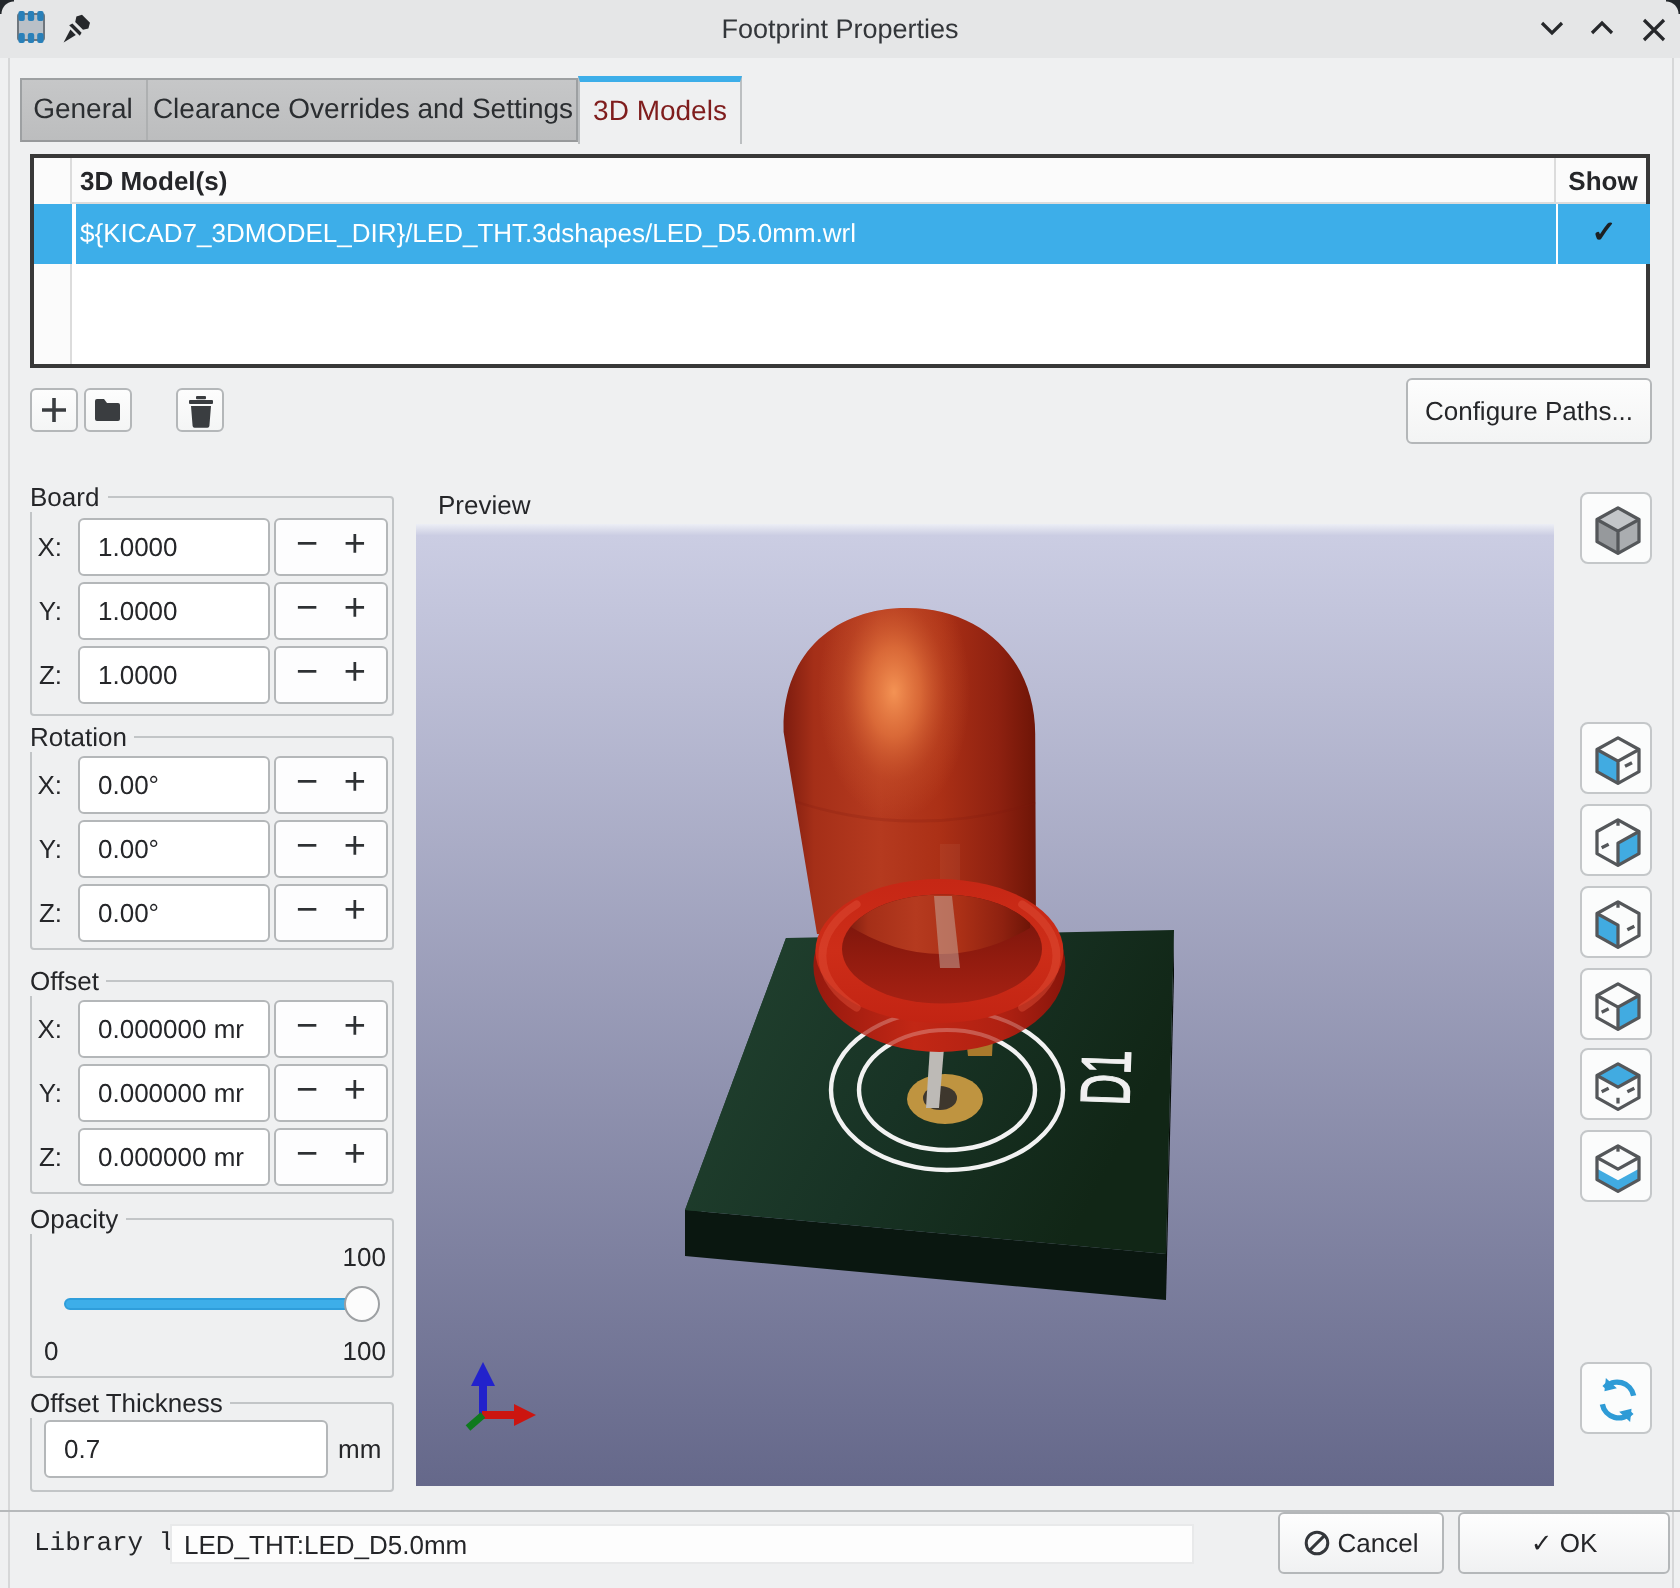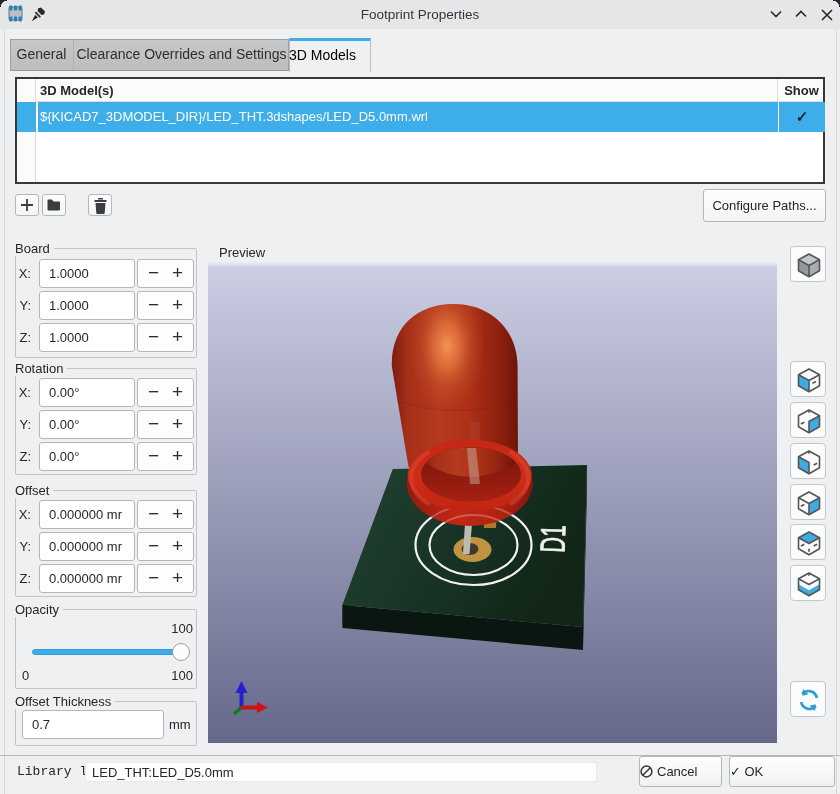--- a/index.html
+++ b/index.html
@@ -15,21 +15,21 @@
 #cornR { right:0; background:radial-gradient(circle at 0px 7px, rgba(0,0,0,0) 6px, #23272b 6.5px); }
 
 
 .vline { width:1px; background:#d6d7d8; top:29px; height:765px; }
 
 
 #tabsInactive { left:10px; top:39px; width:279px; height:32px; background:linear-gradient(#c6c7c8,#bcbdbe); border:1px solid #9da0a2; border-bottom:1px solid #97999b; }
 .tabLbl { top:39px; height:32px; line-height:31px; font-size:14px; color:#2b2e31; text-align:center; }
 #tabDiv { left:73px; top:40px; width:1px; height:30px; background:#aeb0b1; }
 #tabActive { left:289px; top:38px; width:82px; height:34px; background:#eff0f1; border:1px solid #bcbfc1; border-bottom:none; border-top:3px solid #3daee9; }
-#tabActiveLbl { left:289px; top:41px; width:82px; height:31px; line-height:29px; font-size:14px; color:#000000; }
+#tabActiveLbl { left:289px; top:41px; width:82px; height:31px; line-height:29px; font-size:14px; text-align:center; color:#7f1d1d; }
 
 
 #grid { left:15px; top:77px; width:810px; height:107px; background:#fff; border:2px solid #383838; }
 #gridHead { left:17px; top:79px; width:806px; height:23px; background:#fbfbfb; border-bottom:1px solid #dcdcdc; }
 #numCol { left:17px; top:79px; width:19px; height:103px; background:#fbfbfb; border-right:1px solid #dcdcdc; }
 #headDiv { left:777px; top:79px; width:1px; height:23px; background:#dcdcdc; }
 #hdr1 { left:40px; top:79px; height:23px; line-height:23px; font-weight:bold; }
 #hdrShow { left:778px; top:79px; width:47px; height:23px; line-height:23px; font-weight:bold; text-align:center; }
 #selNum { left:17px; top:102px; width:19px; height:30px; background:#3daee9; }
 #selRow { left:38px; top:102px; width:740px; height:30px; background:#3daee9; color:#fff; line-height:30px; padding-left:2px; }
@@ -53,21 +53,21 @@
 #slThumb { left:172px; top:643px; width:18px; height:18px; background:#fcfcfc; border:1px solid #9da0a3; border-radius:50%; }
 
 
 .tbtn { left:790px; width:36px; height:36px; background:#fbfcfc; border:1px solid #c4c7c9; border-radius:4px; }
 .tbtn svg { position:absolute; left:4px; top:4px; width:28px; height:28px; }
 
 
 #botSep { left:0px; top:755px; width:840px; height:1px; background:#b6b9bb; }
 #libLbl { left:17px; top:762px; height:20px; line-height:20px;font-family:Liberation Mono, monospace; }
 #libFld { left:85px; top:762px; width:512px; height:20px; background:#fdfdfd; line-height:20px; padding-left:6px; border:1px solid #e8e9ea; }
-.dlgBtn { top:756px; height:31px; background:linear-gradient(#fefefe,#f0f1f2); border:1px solid #b4b7b9; border-radius:3px; line-height:29px; }
+.dlgBtn { top:756px; height:31px; background:linear-gradient(#fefefe,#f0f1f2); border:1px solid #b4b7b9; border-radius:3px; text-align:center; line-height:29px; }
 #btnCancel { left:639px; width:83px; }
 #btnOK { left:729px; width:106px; }
 
 
 #pvLbl { left:219px; top:245px; }
 #scene { left:208px; top:262px; }
 </style>
 </head>
 <body>
 <div class="abs" id="titlebar"></div>

